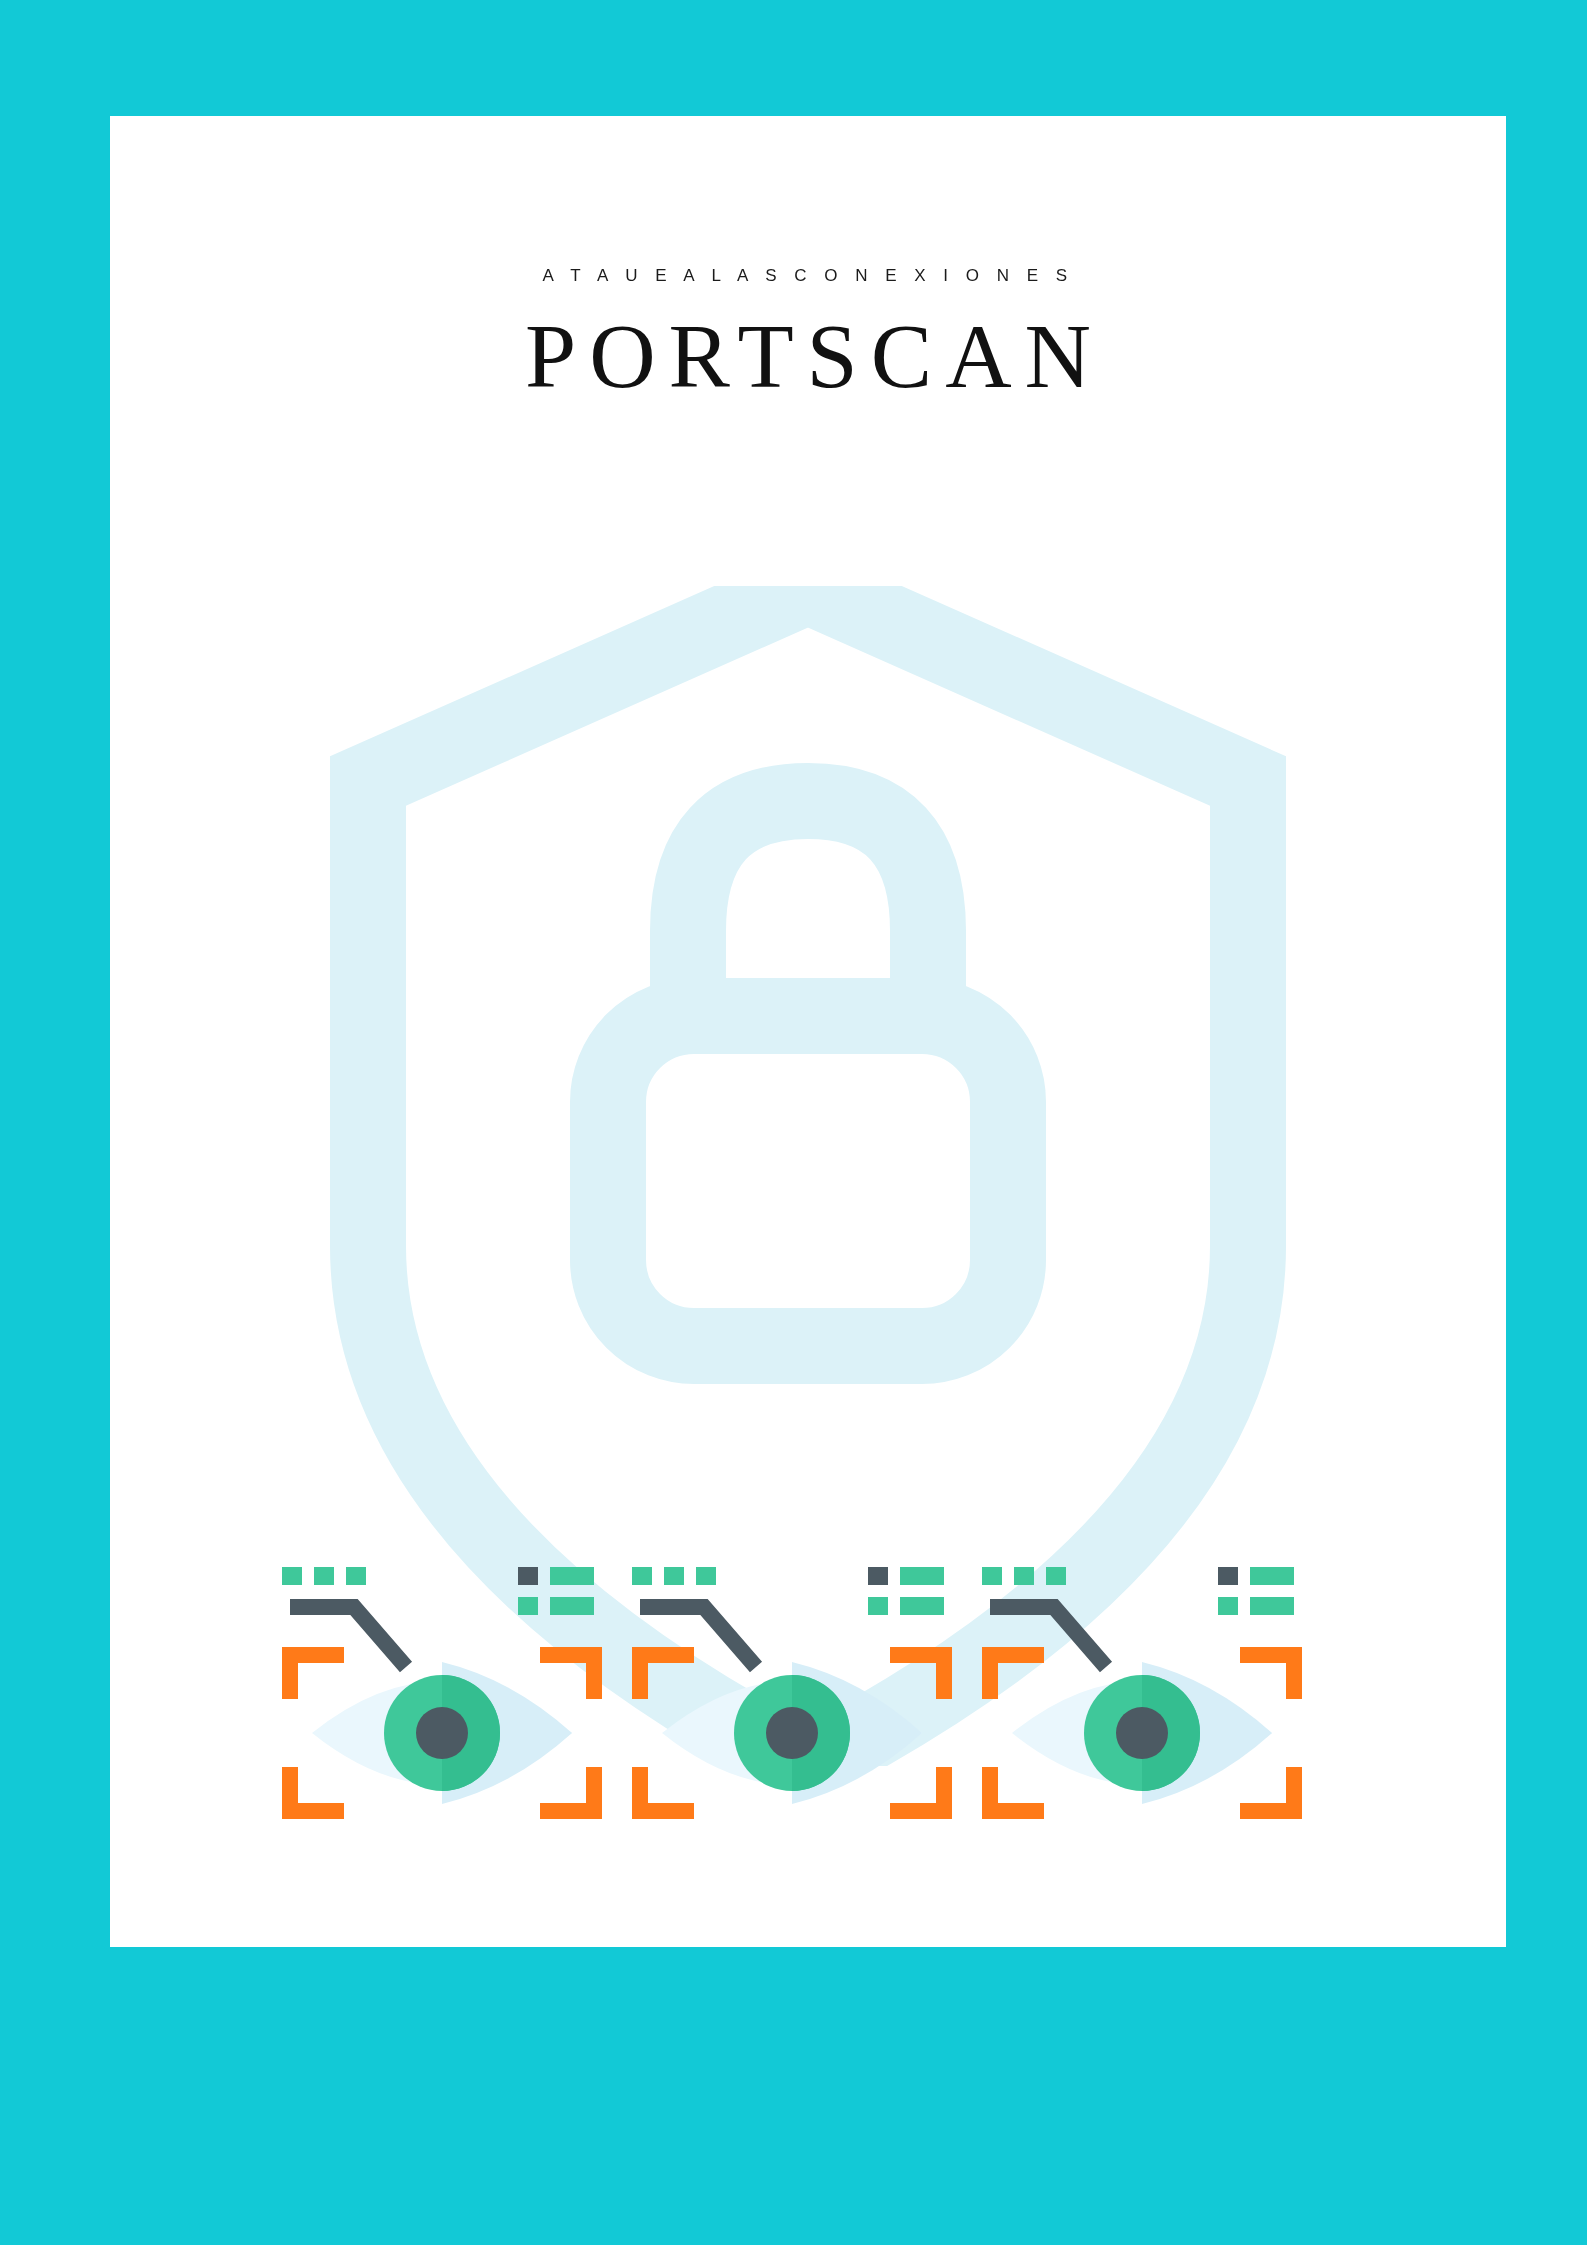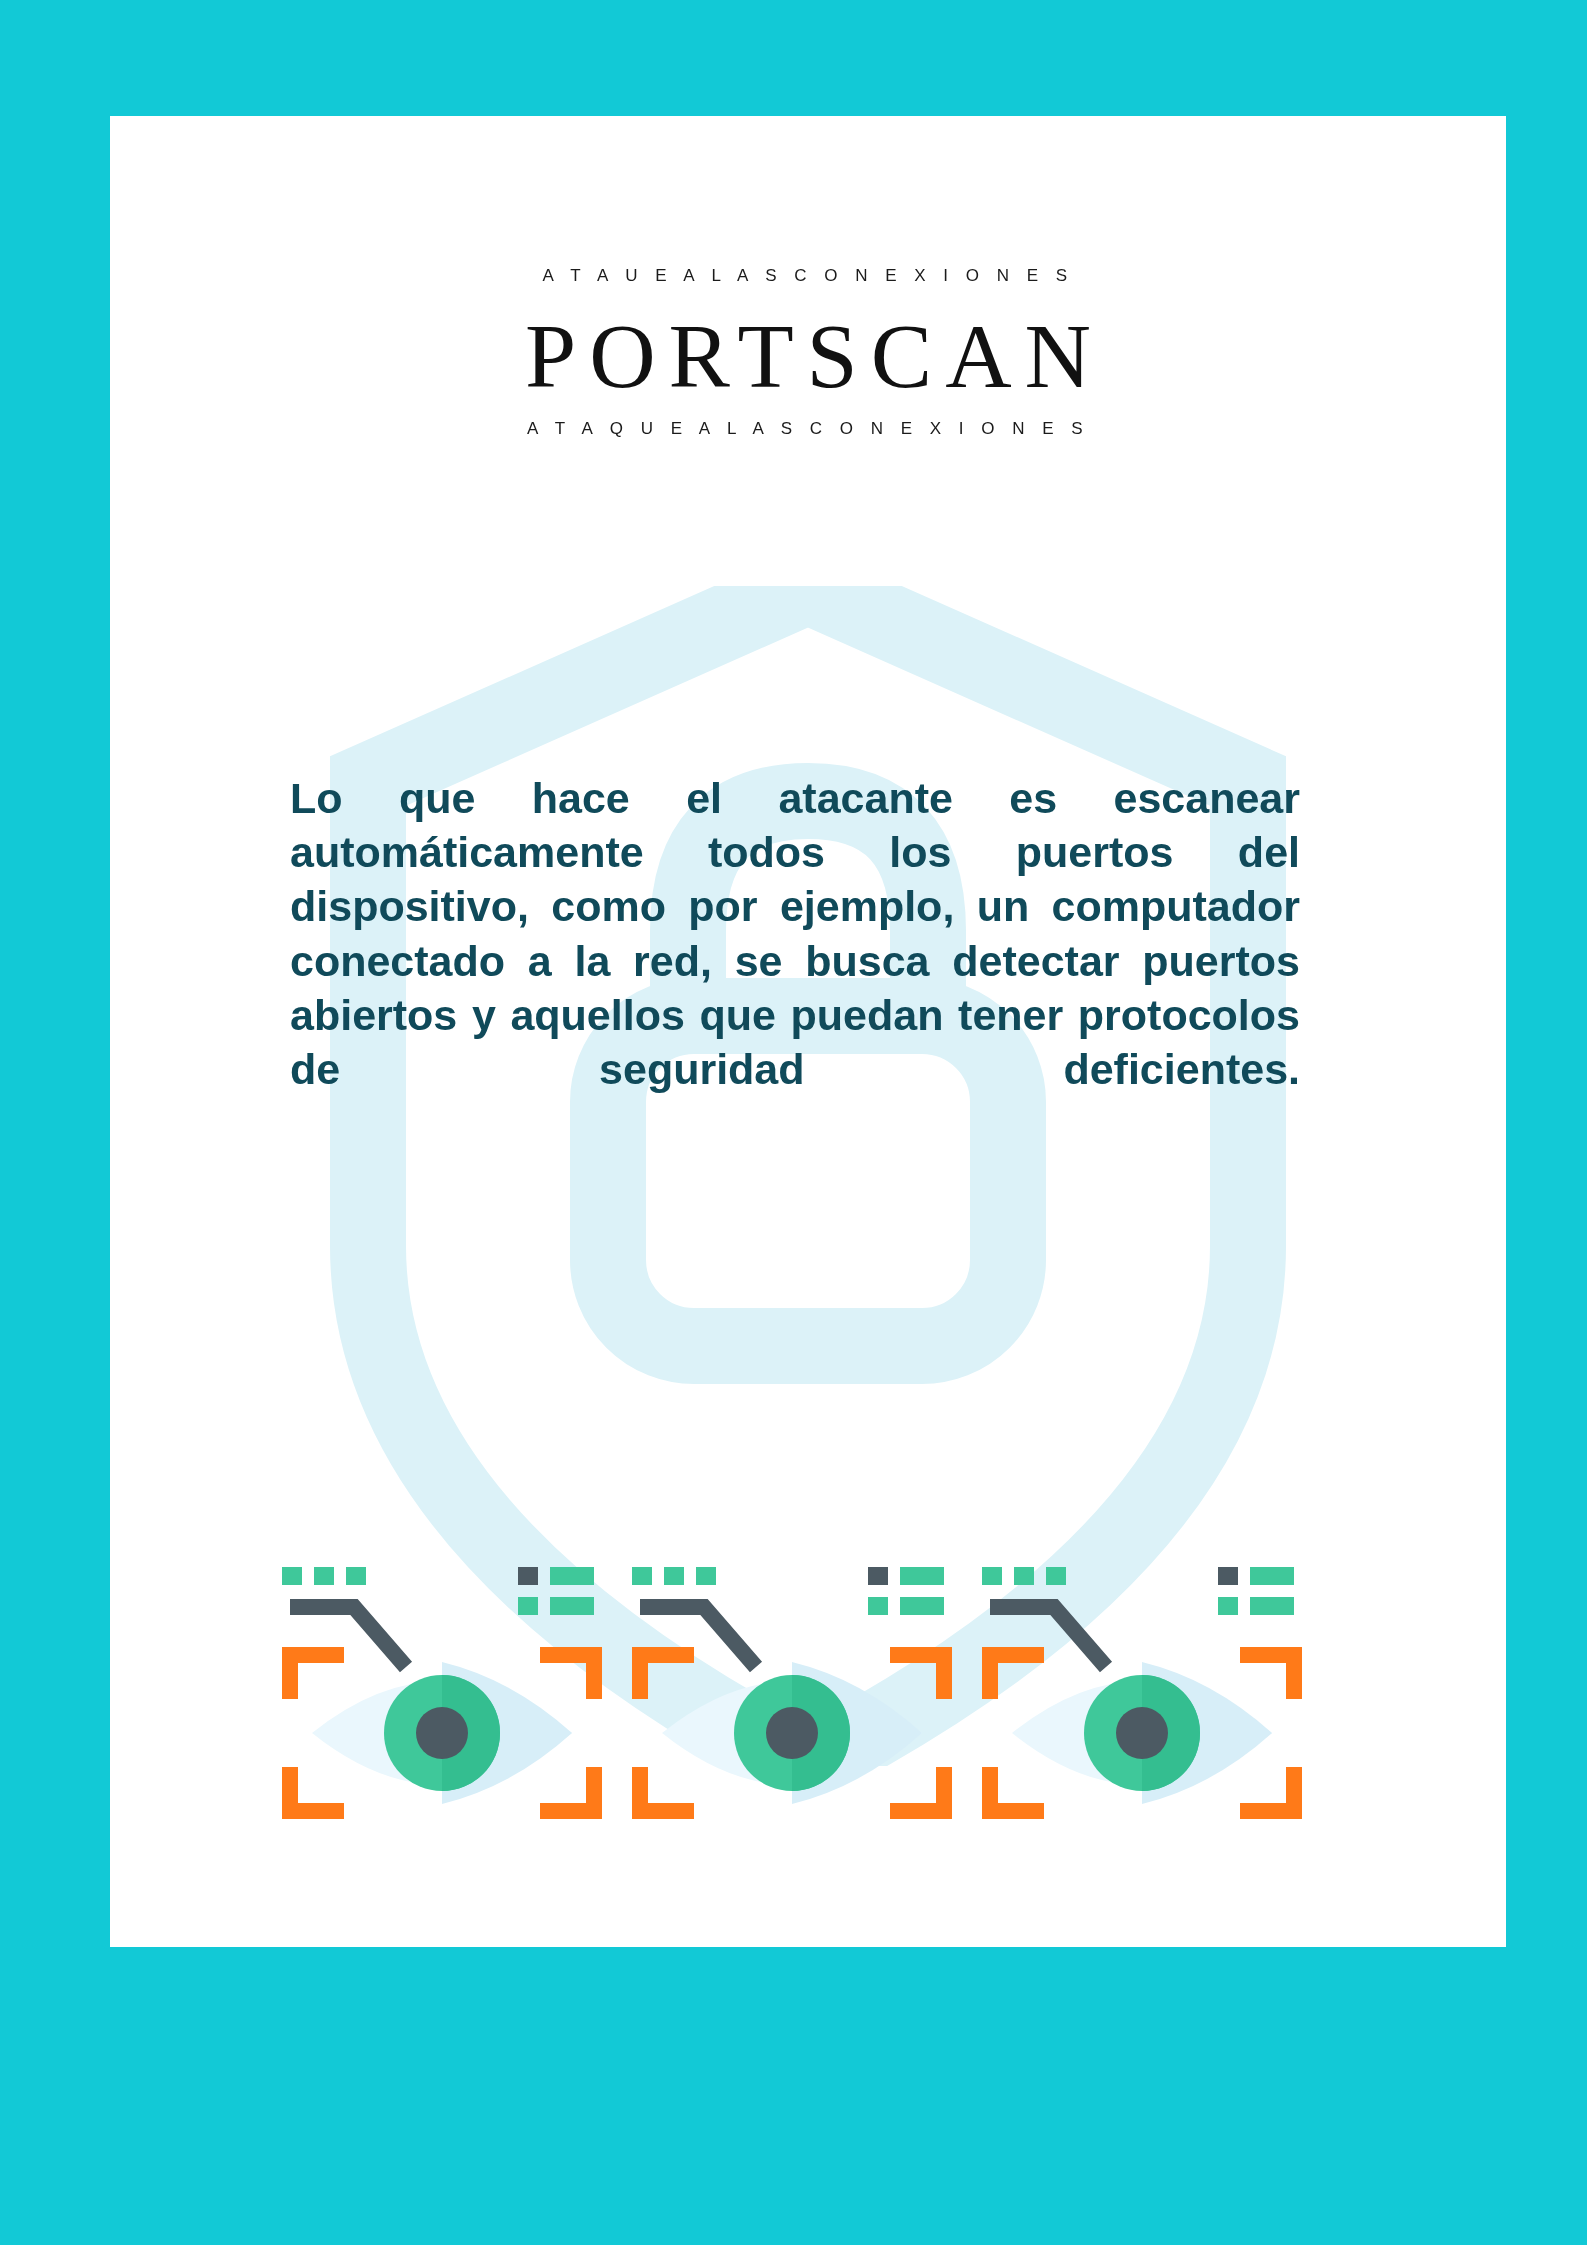--- a/index.html
+++ b/index.html
@@ -119,25 +119,23 @@
 
   <svg class="watermark" viewBox="0 0 1000 1180" aria-hidden="true">
     <path d="M500 0 L940 195 L940 660 Q940 950 500 1180 Q60 950 60 660 L60 195 Z" fill="none" stroke="#DCF2F8" stroke-width="76"></path>
     <rect x="300" y="430" width="400" height="330" rx="86" ry="86" fill="none" stroke="#DCF2F8" stroke-width="76"></rect>
     <path d="M380 430 L380 345 Q380 215 500 215 Q620 215 620 345 L620 430" fill="none" stroke="#DCF2F8" stroke-width="76"></path>
   </svg>
 
   <div class="header">
     <div class="eyebrow">A T A U E   A   L A S   C O N E X I O N E S</div>
     <div class="title">PORTSCAN</div>
-    <div class="subeyebrow">A T A Q U E   A   L A S   C O N E X I O N E S</div>
   </div>
 
   <div class="body-copy">
-    <p>Lo que hace el atacante es escanear automáticamente todos los puertos del dispositivo, como por ejemplo, un computador conectado a la red, se busca detectar puertos abiertos y aquellos que puedan tener protocolos de seguridad deficientes.</p>
   </div>
 
   <div class="eyes">
 
     <svg class="eye-unit u1" viewBox="0 0 320 300" aria-hidden="true">
 
       <rect x="0" y="8" width="20" height="18" fill="#3FC89A"></rect>
       <rect x="32" y="8" width="20" height="18" fill="#3FC89A"></rect>
       <rect x="64" y="8" width="20" height="18" fill="#3FC89A"></rect>
       <rect x="236" y="8" width="20" height="18" fill="#4C5A63"></rect>

